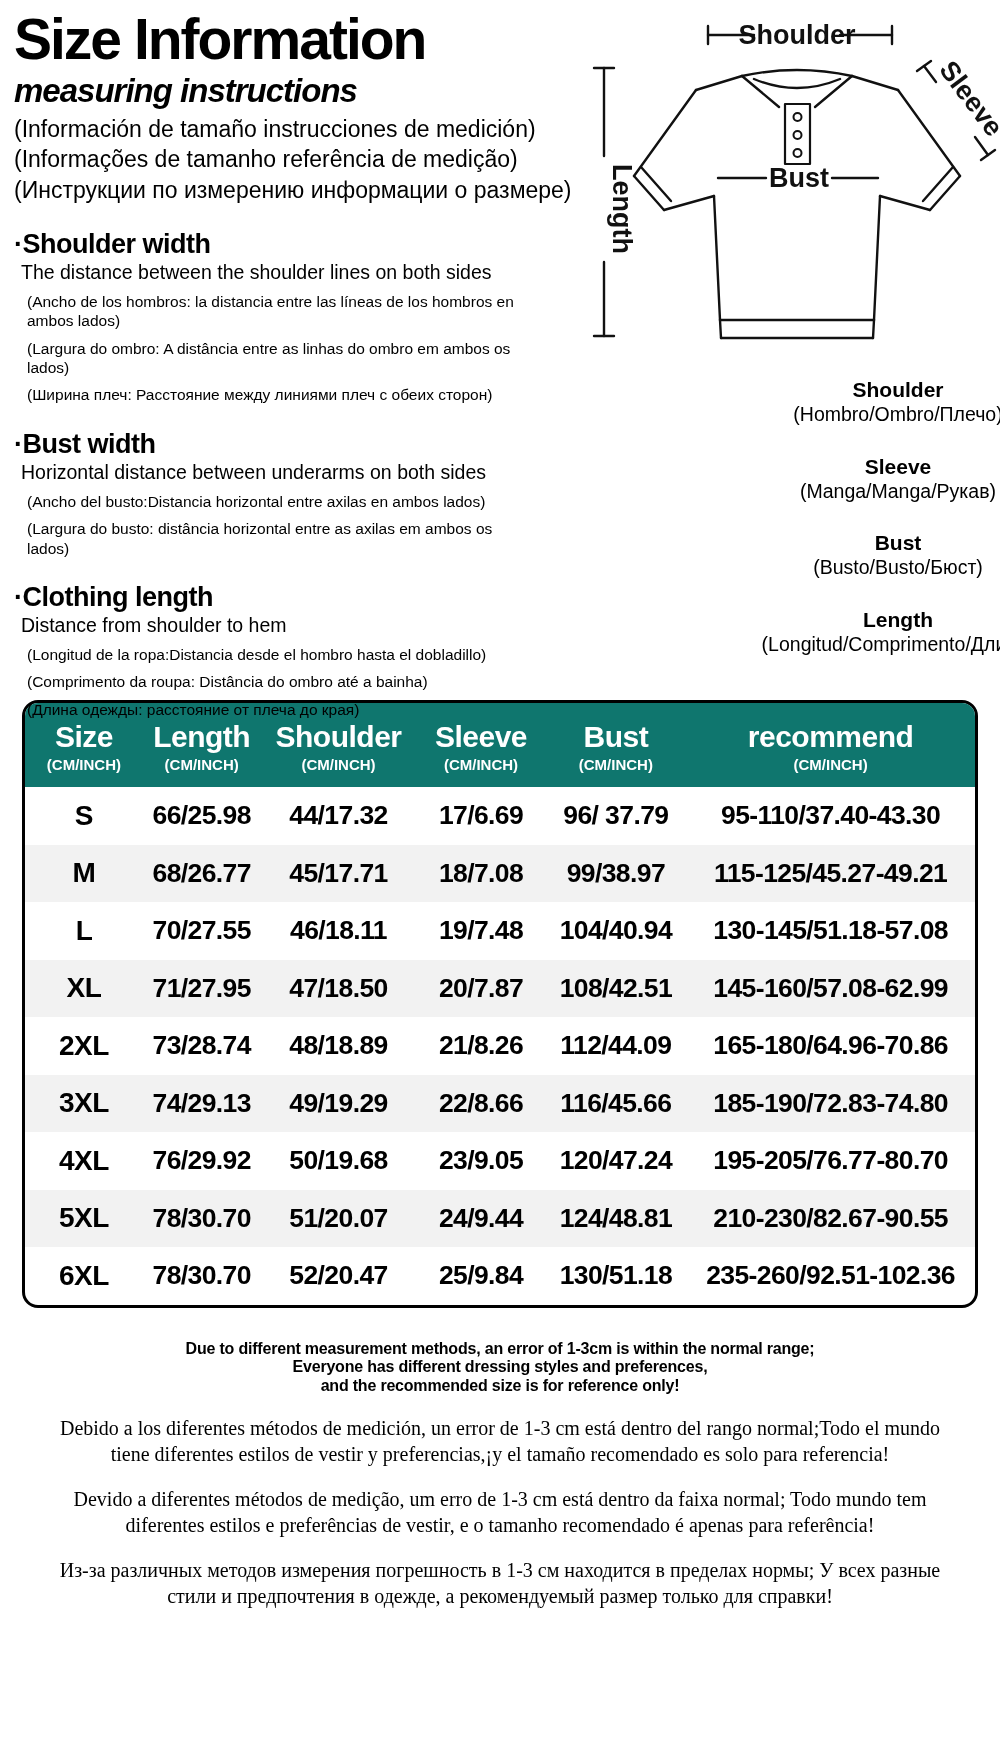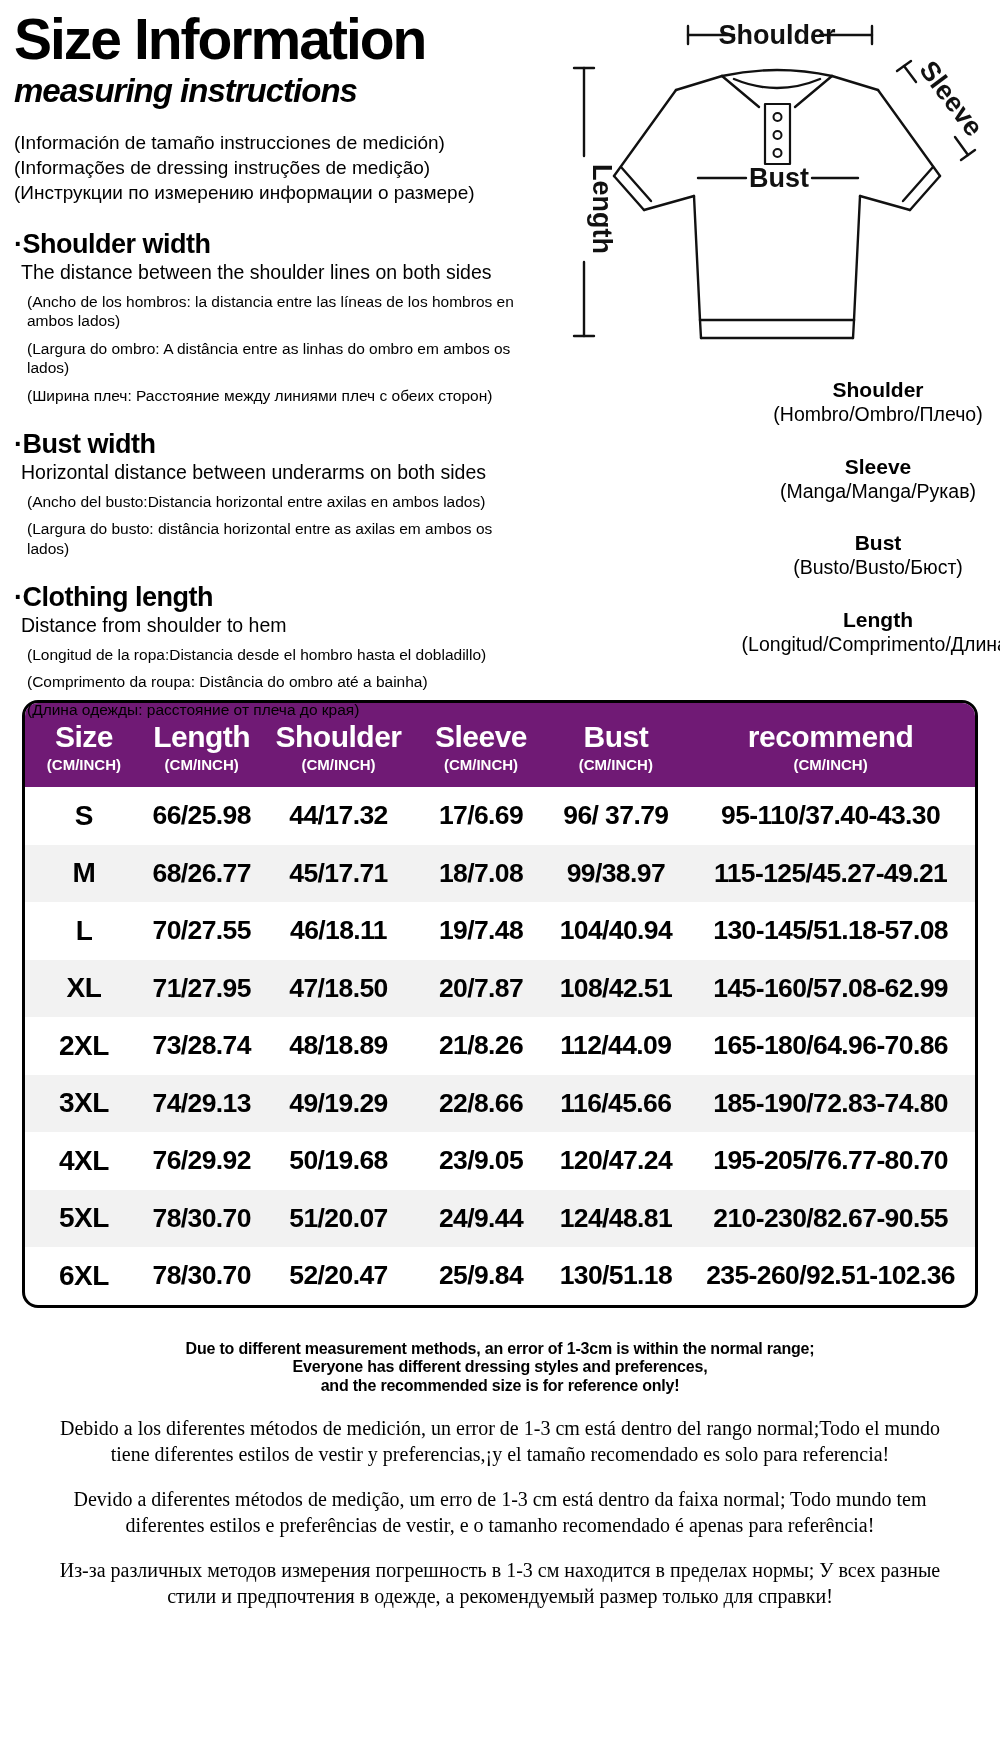--- a/index.html
+++ b/index.html
@@ -8,42 +8,42 @@
     width:1000px; height:1737px; position:relative;
     font-family:"Liberation Sans", sans-serif; color:#000;
     overflow:hidden;
   }
   .top-area { display:flex; height:700px;gap:20px; }
   .left-col { width:548px; padding:10px 0 0 14px; }
   .right-col { width:452px; padding-top:4px; }
 
   .title { font-size:57px; font-weight:bold; letter-spacing:-2px; line-height:1.05; }
   .subtitle { font-size:33px; font-weight:bold; letter-spacing:-1px; margin-top:2px;font-style:italic; }
-  .title-trans { font-size:19px; line-height:1.32; margin-top:20px; }
+  .title-trans { font-size:23px; line-height:1.32; margin-top:4px; }
   .title-trans div { white-space:nowrap; }
 
   .section { margin-top:24px; }
   .section-heading { font-size:27px; font-weight:bold; letter-spacing:-0.5px; }
   .section-desc { font-size:19.5px; margin-left:7px; margin-top:1px; }
   .section-trans { font-size:15.5px; margin-left:13px; margin-top:8px; line-height:1.25; width:500px; }
 
   .diagram-wrap { width:440px; height:362px; margin-left:4px; }
   .legend { width:380px; margin-left:140px; text-align:center; margin-top:12px; }
   .legend-item { margin-bottom:28px; }
   .legend-term { font-size:21px; font-weight:bold; line-height:1.15; }
   .legend-trans { font-size:19.5px; line-height:1.25; }
 
   .size-table-wrap {
     width:956px; margin:0 auto; border:3px solid #000;
     border-radius:16px; overflow:hidden; background:#fff;
   }
   table { width:100%; border-collapse:collapse; }
   col.c-size {width:12.4%;} col.c-length {width:12.4%;} col.c-shoulder {width:16.4%;}
   col.c-sleeve {width:13.6%;} col.c-bust {width:14.8%;} col.c-recommend {width:30.4%;}
-  thead th { background:#701a75; color:#fff; height:84px; vertical-align:middle; padding-top:2px; }
+  thead th { background:#0f766e; color:#fff; height:84px; vertical-align:middle; padding-top:2px; }
   .th-main { display:block; font-size:30px; font-weight:bold; letter-spacing:-0.5px; line-height:1.1; }
   .th-unit { display:block; font-size:15px; font-weight:bold; margin-top:3px; }
   tbody td {
     height:57.5px; text-align:center; vertical-align:middle;
     font-size:26.5px; font-weight:bold; letter-spacing:-0.6px; white-space:nowrap;
   }
   tbody td:first-child { font-size:28px; }
   tbody tr:nth-child(even) td { background:#f2f2f2; }
 
   .notes { text-align:center; margin-top:32px; }
@@ -54,21 +54,21 @@
 </style>
 </head>
 <body>
 
 <div class="top-area">
   <div class="left-col">
     <div class="title">Size Information</div>
     <div class="subtitle">measuring instructions</div>
     <div class="title-trans">
       <div>(Información de tamaño instrucciones de medición)</div>
-      <div>(Informações de dressing instruções de medição)</div>
+      <div>(Informações de tamanho referência de medição)</div>
       <div>(Инструкции по измерению информации о размере)</div>
     </div>
 
     <div class="section">
       <div class="section-heading">·Shoulder width</div>
       <div class="section-desc">The distance between the shoulder lines on both sides</div>
       <div class="section-trans">(Ancho de los hombros: la distancia entre las líneas de los hombros en ambos lados)</div>
       <div class="section-trans">(Largura do ombro: A distância entre as linhas do ombro em ambos os lados)</div>
       <div class="section-trans">(Ширина плеч: Расстояние между линиями плеч с обеих сторон)</div>
     </div>

